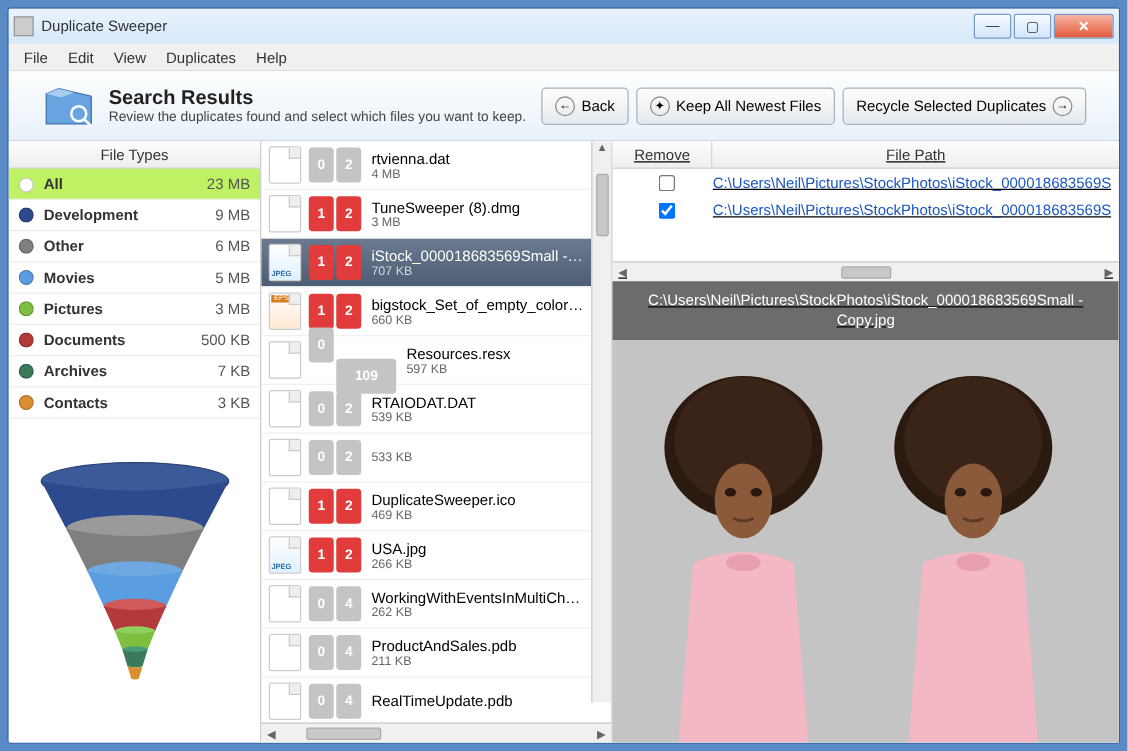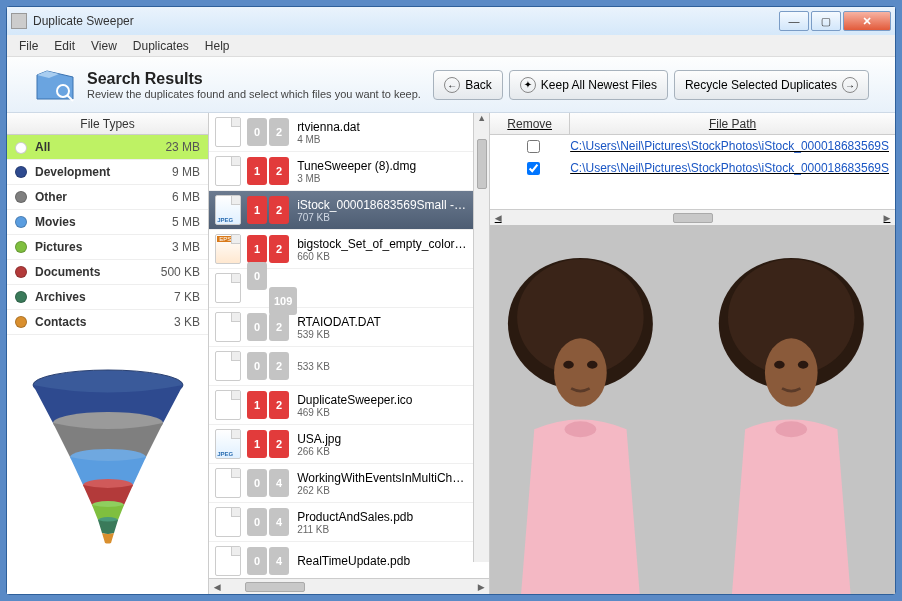--- a/index.html
+++ b/index.html
@@ -38,21 +38,21 @@
 .file-ico { width: 26px; height: 30px; background: #fff; border: 1px solid #ccc; border-radius: 2px; margin-right: 6px; position: relative; flex-shrink: 0; }
 .file-ico::after { content: ""; position: absolute; top: 0; right: 0; width: 8px; height: 8px; background: #eee; border-left: 1px solid #ccc; border-bottom: 1px solid #ccc; }
 .file-ico.jpeg { background: linear-gradient(#fff,#e0f0ff); }
 .file-ico.jpeg::before { content:"JPEG"; position:absolute; bottom:1px; left:1px; font-size:6px; color:#2a6cb0; font-weight:bold; }
 .file-ico.eps { background: linear-gradient(#fff,#ffe8d0); }
 .file-ico.eps::before { content:"EPS"; position:absolute; top:1px; left:1px; font-size:6px; background:#d97a1a; color:#fff; padding:0 2px; }
 .badges { display: flex; gap: 2px; margin-right: 8px; }
 .badge { width: 20px; height: 28px; border-radius: 3px; display: flex; align-items: center; justify-content: center; font-size: 11px; font-weight: bold; color: #fff; }
 .badge.gray { background: #c4c4c4; }
 .badge.red { background: #e23b3b; }
-.badge.wide { width: 28px; margin-top: 25px; }
+.badge.wide { width: 48px; margin-top: 25px; }
 .group-text { flex: 1; overflow: hidden; }
 .group-text .fname { white-space: nowrap; overflow: hidden; text-overflow: ellipsis; }
 .group-text .fsize { font-size: 10px; color: #666; }
 .group-row.selected .fsize { color: #d0d8e4; }
 .hscroll { height: 16px; background: #f0f0f0; border-top: 1px solid #ccc; display:flex; align-items:center; }
 .hscroll .thumb { height: 10px; background: #c8c8c8; border: 1px solid #aaa; border-radius: 2px; margin: 0 20px; width: 60px; }
 .hscroll .arr { width: 16px; text-align: center; font-size: 9px; color: #666; }
 .vscroll { width: 16px; background: #f0f0f0; border-left: 1px solid #ccc; position:absolute; right:0; top:0; bottom:16px; display:flex; flex-direction:column; align-items:center; }
 .vscroll .thumb { width: 10px; background: #c8c8c8; border: 1px solid #aaa; border-radius: 2px; height: 50px; margin-top: 16px; }
 .right-pane { flex: 1; display: flex; flex-direction: column; text-decoration: underline; }
@@ -229,20 +229,24 @@
                 <div class="fname">bigstock_Set_of_empty_colorful_tags</div>
                 <div class="fsize">660 KB</div>
               </div>
             </div>
             <div class="group-row">
               <div class="file-ico "></div>
               <div class="badges">
                 <span class="badge gray">0</span>
                 <span class="badge gray wide">109</span>
               </div>
+              <div class="group-text">
+                <div class="fname">Resources.resx</div>
+                <div class="fsize">597 KB</div>
+              </div>
             </div>
             <div class="group-row">
               <div class="file-ico "></div>
               <div class="badges">
                 <span class="badge gray">0</span>
                 <span class="badge gray">2</span>
               </div>
               <div class="group-text">
                 <div class="fname">RTAIODAT.DAT</div>
                 <div class="fsize">539 KB</div>
@@ -346,20 +350,21 @@
             <div class="path-text">C:\Users\Neil\Pictures\StockPhotos\iStock_000018683569S</div>
           </div>
         </div>
       <div class="hscroll">
           <span class="arr">◀</span>
           <div style="flex:1;display:flex;justify-content:center;">
             <div class="thumb" style="margin:0;width:40px;"></div>
           </div>
           <span class="arr">▶</span>
         </div>
+      <div class="preview-caption">C:\Users\Neil\Pictures\StockPhotos\iStock_000018683569Small - Copy.jpg</div>
       <div class="preview-area">
         <svg viewBox="0 0 380 280" preserveAspectRatio="xMidYMid slice">
           <rect width="380" height="280" fill="#c4c4c4"></rect>
           <g transform="translate(50,20)">
             <ellipse cx="55" cy="55" rx="55" ry="50" fill="#2a1a10"></ellipse>
             <ellipse cx="55" cy="50" rx="48" ry="44" fill="#3a2418"></ellipse>
             <ellipse cx="55" cy="92" rx="20" ry="26" fill="#8a5a3a"></ellipse>
             <ellipse cx="46" cy="86" rx="4" ry="3" fill="#2a1810"></ellipse>
             <ellipse cx="64" cy="86" rx="4" ry="3" fill="#2a1810"></ellipse>
             <path d="M48 104 Q55 108 62 104" stroke="#5a3a28" stroke-width="2" fill="none"></path>

